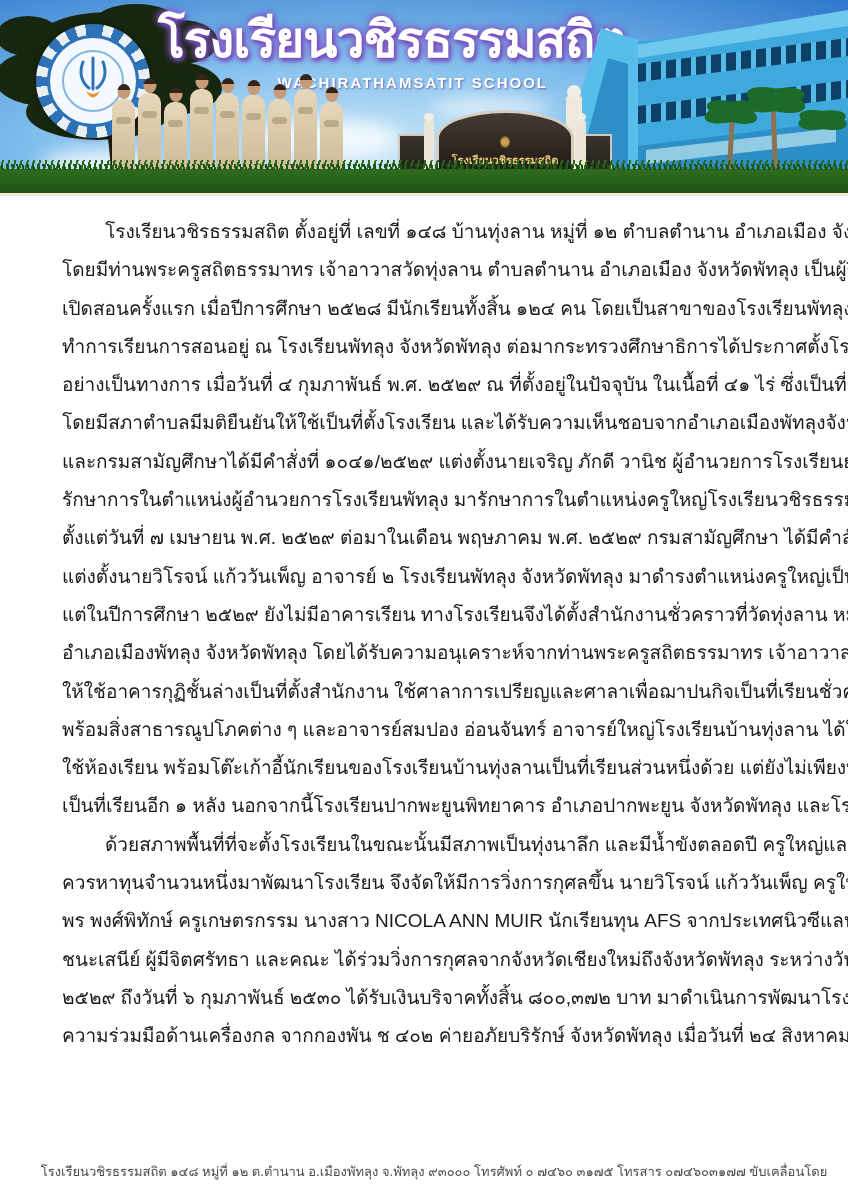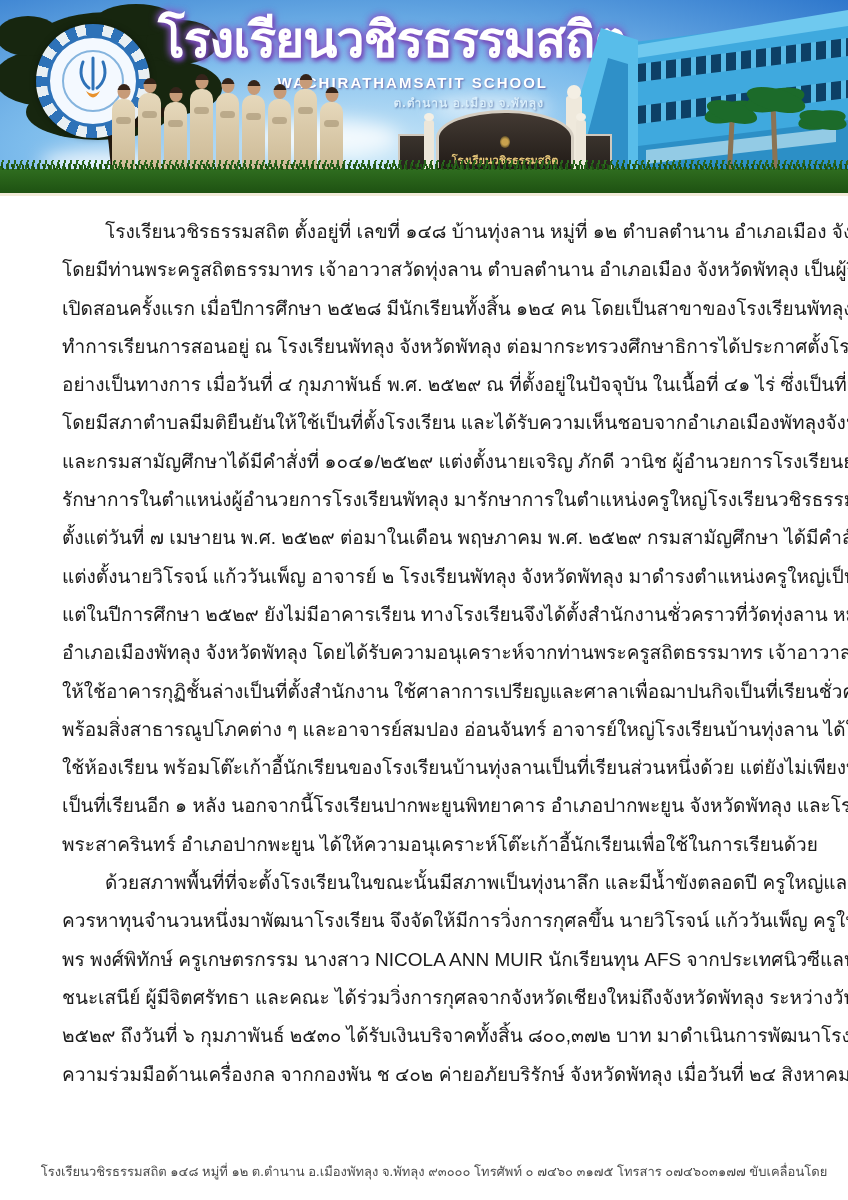--- a/index.html
+++ b/index.html
@@ -156,21 +156,20 @@
         <path d="M29 6 C33 16 31 26 23 32"></path>
         <path d="M19 2 L19 33"></path>
       </g>
       <path d="M12 35 Q19 48 26 35 Q19 41 12 35 Z" fill="#e8912b"></path>
     </svg>
   </div>
 
   <div class="titlebox">
     <div class="title-th">โรงเรียนวชิรธรรมสถิต</div>
     <div class="title-en">WACHIRATHAMSATIT SCHOOL</div>
-    <div class="title-loc">ต.ตำนาน อ.เมือง จ.พัทลุง</div>
   </div>
 
   <svg class="building" viewBox="0 0 302 193" aria-hidden="true">
     <defs>
       <pattern id="win" width="15" height="18" patternUnits="userSpaceOnUse">
         <rect width="15" height="18" fill="#0d4066"></rect>
         <rect x="10" width="5" height="18" fill="#57b9e6"></rect>
       </pattern>
     </defs>
     <polygon points="55,46 302,16 302,178 55,178" fill="#3fa9de"></polygon>
@@ -235,21 +234,20 @@
     <div class="line">และกรมสามัญศึกษาได้มีคำสั่งที่ ๑๐๔๑/๒๕๒๙ แต่งตั้งนายเจริญ ภักดี วานิช ผู้อำนวยการโรงเรียนย่านตาขาวชนูปถัมภ์</div>
     <div class="line">รักษาการในตำแหน่งผู้อำนวยการโรงเรียนพัทลุง มารักษาการในตำแหน่งครูใหญ่โรงเรียนวชิรธรรมสถิต อีกตำแหน่งหนึ่ง</div>
     <div class="line">ตั้งแต่วันที่ ๗ เมษายน พ.ศ. ๒๕๒๙ ต่อมาในเดือน พฤษภาคม พ.ศ. ๒๕๒๙ กรมสามัญศึกษา ได้มีคำสั่งที่ ๒๔๑๗/๒๕๒๙</div>
     <div class="line">แต่งตั้งนายวิโรจน์ แก้ววันเพ็ญ อาจารย์ ๒ โรงเรียนพัทลุง จังหวัดพัทลุง มาดำรงตำแหน่งครูใหญ่เป็นคนแรก</div>
     <div class="line">แต่ในปีการศึกษา ๒๕๒๙ ยังไม่มีอาคารเรียน ทางโรงเรียนจึงได้ตั้งสำนักงานชั่วคราวที่วัดทุ่งลาน หมู่ที่ ๑๒ ตำบลตำนาน</div>
     <div class="line">อำเภอเมืองพัทลุง จังหวัดพัทลุง โดยได้รับความอนุเคราะห์จากท่านพระครูสถิตธรรมาทร เจ้าอาวาสวัดทุ่งลาน</div>
     <div class="line">ให้ใช้อาคารกุฏิชั้นล่างเป็นที่ตั้งสำนักงาน ใช้ศาลาการเปรียญและศาลาเพื่อฌาปนกิจเป็นที่เรียนชั่วคราว</div>
     <div class="line">พร้อมสิ่งสาธารณูปโภคต่าง ๆ และอาจารย์สมปอง อ่อนจันทร์ อาจารย์ใหญ่โรงเรียนบ้านทุ่งลาน ได้ให้ความอนุเคราะห์ให้</div>
     <div class="line">ใช้ห้องเรียน พร้อมโต๊ะเก้าอี้นักเรียนของโรงเรียนบ้านทุ่งลานเป็นที่เรียนส่วนหนึ่งด้วย แต่ยังไม่เพียงพอต้องสร้างเต้นท์</div>
     <div class="line">เป็นที่เรียนอีก ๑ หลัง นอกจากนี้โรงเรียนปากพะยูนพิทยาคาร อำเภอปากพะยูน จังหวัดพัทลุง และโรงเรียนควน</div>
-    <div class="line">พระสาครินทร์ อำเภอปากพะยูน ได้ให้ความอนุเคราะห์โต๊ะเก้าอี้นักเรียนเพื่อใช้ในการเรียนด้วย</div>
     <div class="line first">ด้วยสภาพพื้นที่ที่จะตั้งโรงเรียนในขณะนั้นมีสภาพเป็นทุ่งนาลึก และมีน้ำขังตลอดปี ครูใหญ่และคณะครูเห็นว่า</div>
     <div class="line">ควรหาทุนจำนวนหนึ่งมาพัฒนาโรงเรียน จึงจัดให้มีการวิ่งการกุศลขึ้น นายวิโรจน์ แก้ววันเพ็ญ ครูใหญ่พร้อมด้วยนายเริง</div>
     <div class="line">พร พงศ์พิทักษ์ ครูเกษตรกรรม นางสาว NICOLA ANN MUIR นักเรียนทุน AFS จากประเทศนิวซีแลนด์ และนายสมชาย</div>
     <div class="line">ชนะเสนีย์ ผู้มีจิตศรัทธา และคณะ ได้ร่วมวิ่งการกุศลจากจังหวัดเชียงใหม่ถึงจังหวัดพัทลุง ระหว่างวันที่ ๒๗ พฤศจิกายน</div>
     <div class="line">๒๕๒๙ ถึงวันที่ ๖ กุมภาพันธ์ ๒๕๓๐ ได้รับเงินบริจาคทั้งสิ้น ๘๐๐,๓๗๒ บาท มาดำเนินการพัฒนาโรงเรียน โดยได้รับ</div>
     <div class="line">ความร่วมมือด้านเครื่องกล จากกองพัน ช ๔๐๒ ค่ายอภัยบริรักษ์ จังหวัดพัทลุง เมื่อวันที่ ๒๔ สิงหาคม ๒๕๓๐ จึงได้ย้าย</div>
   </div>
 
 <div class="footer">
   <span>โรงเรียนวชิรธรรมสถิต ๑๔๘ หมู่ที่ ๑๒ ต.ตำนาน อ.เมืองพัทลุง จ.พัทลุง ๙๓๐๐๐ โทรศัพท์ ๐ ๗๔๖๐ ๓๑๗๕ โทรสาร ๐๗๔๖๐๓๑๗๗ ขับเคลื่อนโดย</span>

